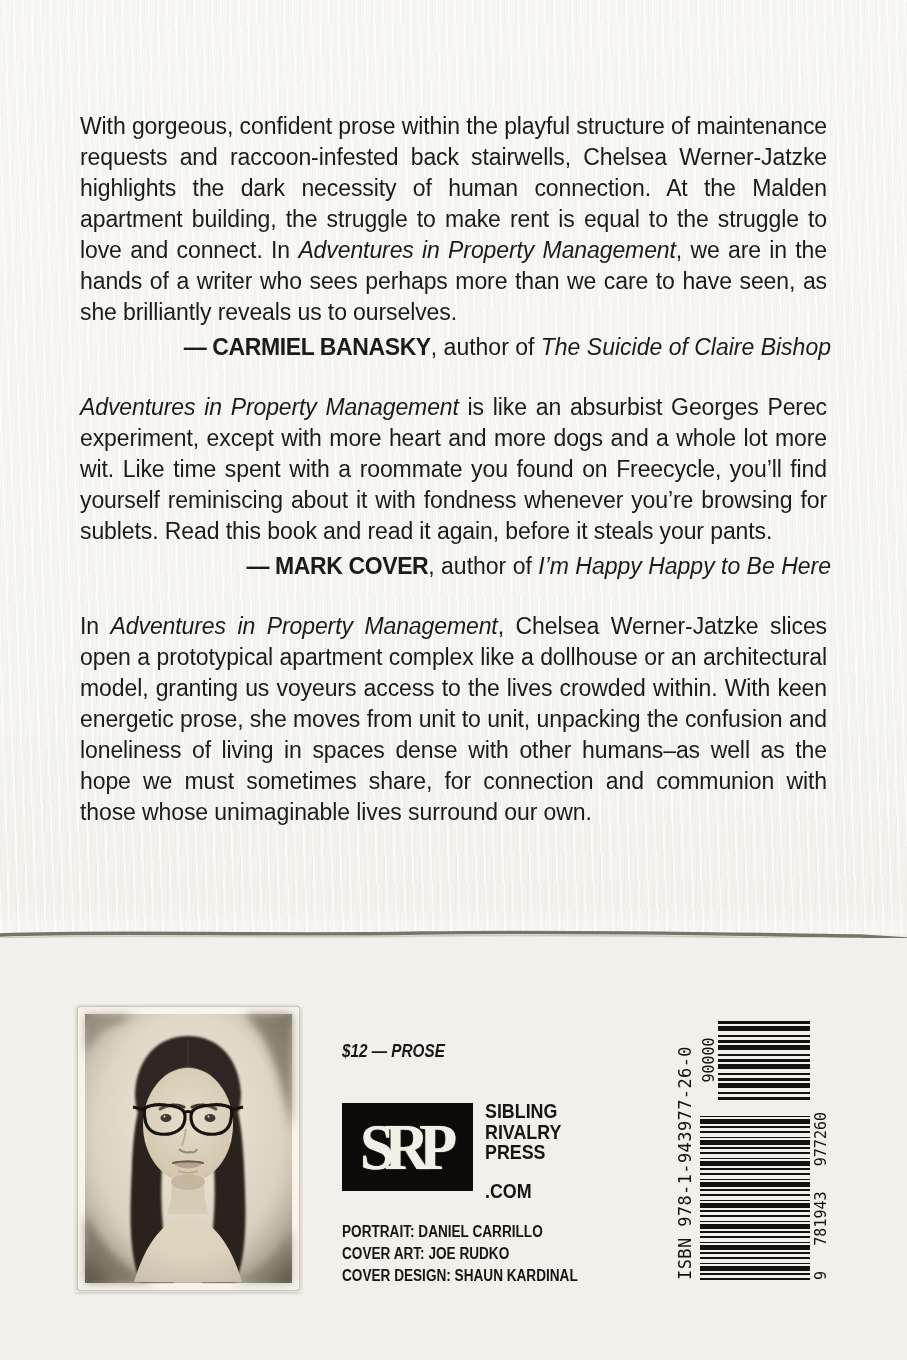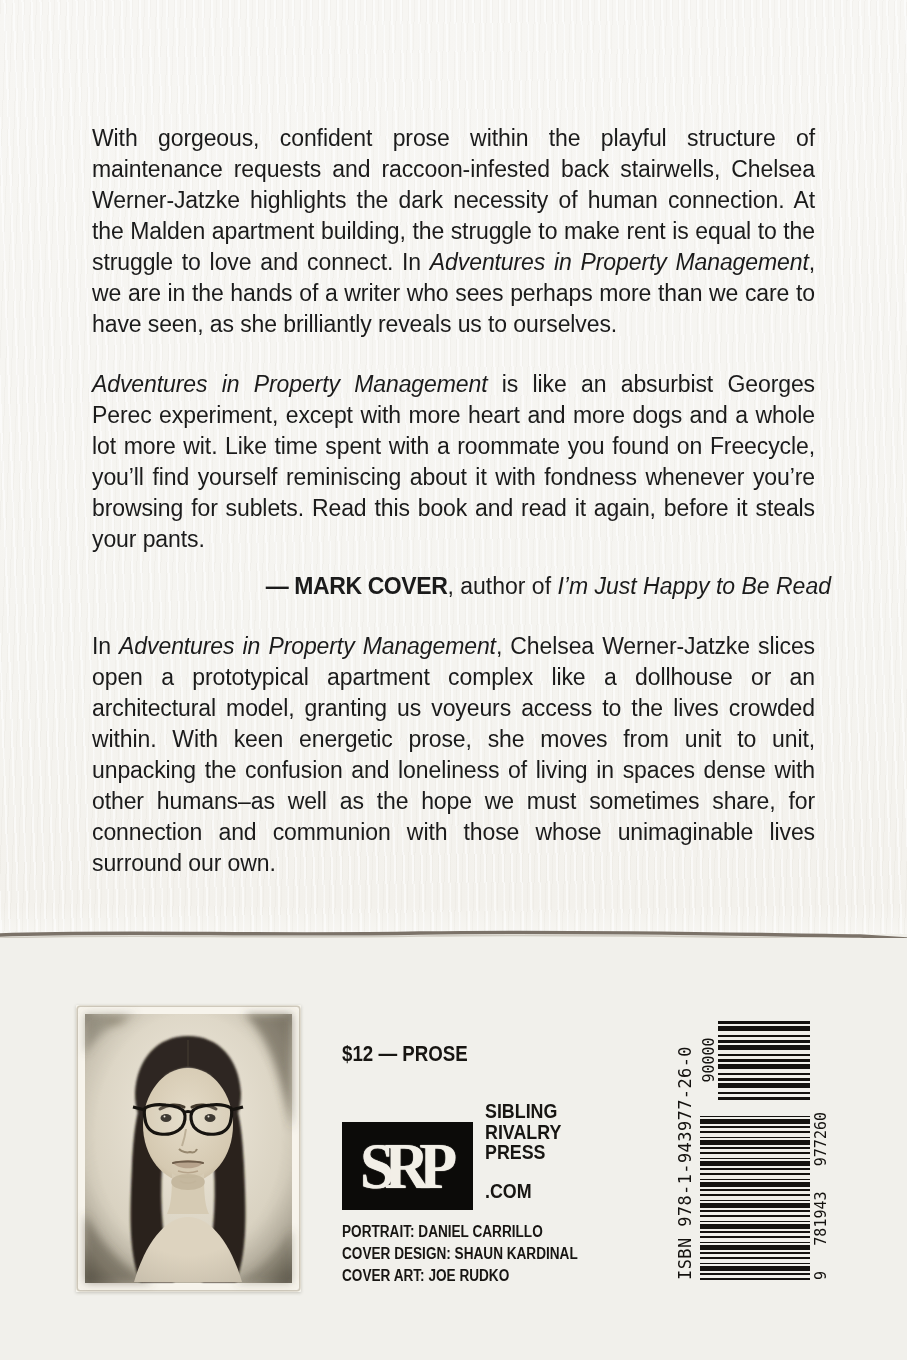--- a/index.html
+++ b/index.html
@@ -11,43 +11,43 @@
     position:relative;width:907px;height:934px;color:#1b1b1b;
     background-color:#f6f5f1;
     background-image:
       repeating-linear-gradient(92deg, rgba(146,136,116,0.045) 0 1px, rgba(0,0,0,0) 1px 6px),
       repeating-linear-gradient(88deg, rgba(255,255,255,0.55) 0 2px, rgba(0,0,0,0) 2px 9px),
       linear-gradient(180deg,#f7f6f3 0%,#f5f4f0 72%,#f3f1ec 97%,#f7f6f2 100%);
   }
   .blurbs{padding:107px 76px 0 76px;}
   .blurb-group + .blurb-group{margin-top:29px;}
   .blurb-text{
-    margin:16px;font-size:23px;line-height:31px;text-align:justify;
+    margin:4px;font-size:23px;line-height:31px;text-align:justify;
     letter-spacing:-0.1px;
   }
   .attribution{margin:0;font-size:23px;line-height:31px;text-align:right;}
   .seg-i{font-style:italic;}
   .seg-b{font-weight:700;letter-spacing:-0.4px;}
 
   
   .divider{position:absolute;left:0;top:924px;width:907px;height:22px;}
 
   
   .bottom{position:absolute;left:0;top:938px;width:907px;height:422px;background:#f1f0eb;color:#171512;}
 
   .portrait{position:absolute;left:76px;top:67px;width:225px;height:287px;
     box-shadow:0 1px 3px rgba(80,75,60,0.25);}
 
   .cond{display:inline-block;font-weight:700;transform:scaleX(0.85);transform-origin:0 50%;
     white-space:nowrap;letter-spacing:0;}
 
-  .price{position:absolute;left:342px;top:103px;font-size:22px;}
+  .price{position:absolute;left:342px;top:103px;font-size:18px;font-style:italic;}
 
   .logo-box{position:absolute;left:342px;top:165px;width:131px;height:88px;background:#0c0b09;
-    display:flex;align-items:center;justify-content:center;overflow:hidden;margin-top:19px;}
+    display:flex;align-items:center;justify-content:center;overflow:hidden;}
   .monogram{font-family:"Liberation Serif",serif;font-weight:700;font-size:62px;color:#f2efe7;
     letter-spacing:-10px;transform:scaleY(1.05);padding-right:8px;
     text-shadow:0 0 1px #f2efe7;}
   .pub-lines{position:absolute;left:485px;top:163px;font-size:21px;line-height:20.5px;}
   .pub-line{display:block;}
   .pub-line.last{margin-top:18px;}
 
   .credits{position:absolute;left:342px;top:283px;font-size:16px;line-height:22px;}
 
   
@@ -77,25 +77,26 @@
 </head>
 <body>
 
 <div class="cover">
 
   <section class="top">
     <div class="blurbs">
 
       <div class="blurb-group">
         <p class="blurb-text"><span>With gorgeous, confident prose within the playful structure of maintenance requests and raccoon-infested back stairwells, Chelsea Werner-Jatzke highlights the dark necessity of human connection. At the Malden apartment building, the struggle to make rent is equal to the struggle to love and connect. In </span><span class="seg-i">Adventures in Property Management</span><span>, we are in the hands of a writer who sees perhaps more than we care to have seen, as she brilliantly reveals us to ourselves.</span></p>
+        <p class="attribution"><span class="seg-b">— CARMIEL BANASKY</span><span>, author of </span><span class="seg-i">The Suicide of Claire Bishop</span></p>
       </div>
 
       <div class="blurb-group">
         <p class="blurb-text"><span class="seg-i">Adventures in Property Management</span><span> is like an absurbist Georges Perec experiment, except with more heart and more dogs and a whole lot more wit. Like time spent with a roommate you found on Freecycle, you’ll find yourself reminiscing about it with fondness whenever you’re browsing for sublets. Read this book and read it again, before it steals your pants.</span></p>
-        <p class="attribution"><span class="seg-b">— MARK COVER</span><span>, author of </span><span class="seg-i">I’m Just Happy to Be Read</span></p>
+        <p class="attribution"><span class="seg-b">— MARK COVER</span><span>, author of </span><span class="seg-i">I’m Happy Happy to Be Here</span></p>
       </div>
 
       <div class="blurb-group">
         <p class="blurb-text"><span>In </span><span class="seg-i">Adventures in Property Management</span><span>, Chelsea Werner-Jatzke slices open a prototypical apartment complex like a dollhouse or an architectural model, granting us voyeurs access to the lives crowded within. With keen energetic prose, she moves from unit to unit, unpacking the confusion and loneliness of living in spaces dense with other humans–as well as the hope we must sometimes share, for connection and communion with those whose unimaginable lives surround our own.</span></p>
       </div>
 
     </div>
 
     <svg class="divider" viewBox="0 0 907 22" preserveAspectRatio="none">
       <path d="M0,11 C120,6.5 260,12 420,9 C580,6.5 740,10.5 860,12 L907,15" fill="none" stroke="#7b7268" stroke-width="3.4" stroke-linecap="round"></path>
@@ -183,22 +184,22 @@
     </div>
     <div class="pub-lines">
       <span class="pub-line"><span class="cond">SIBLING</span></span>
       <span class="pub-line"><span class="cond">RIVALRY</span></span>
       <span class="pub-line"><span class="cond">PRESS</span></span>
       <span class="pub-line last"><span class="cond">.COM</span></span>
     </div>
 
     <div class="credits">
       <div><span class="cond">PORTRAIT: DANIEL CARRILLO</span></div>
+      <div><span class="cond">COVER ART: JOE RUDKO</span></div>
       <div><span class="cond">COVER DESIGN: SHAUN KARDINAL</span></div>
-      <div><span class="cond">COVER ART: JOE RUDKO</span></div>
     </div>
 
     <div class="barcode">
       <div class="isbn-line">ISBN 978-1-943977-26-0</div>
       <div class="bars-row">
         <div class="main-code">
           <div class="main-bars"></div>
           <div class="ean-digits">
             <span>9</span>
             <span>781943</span>

